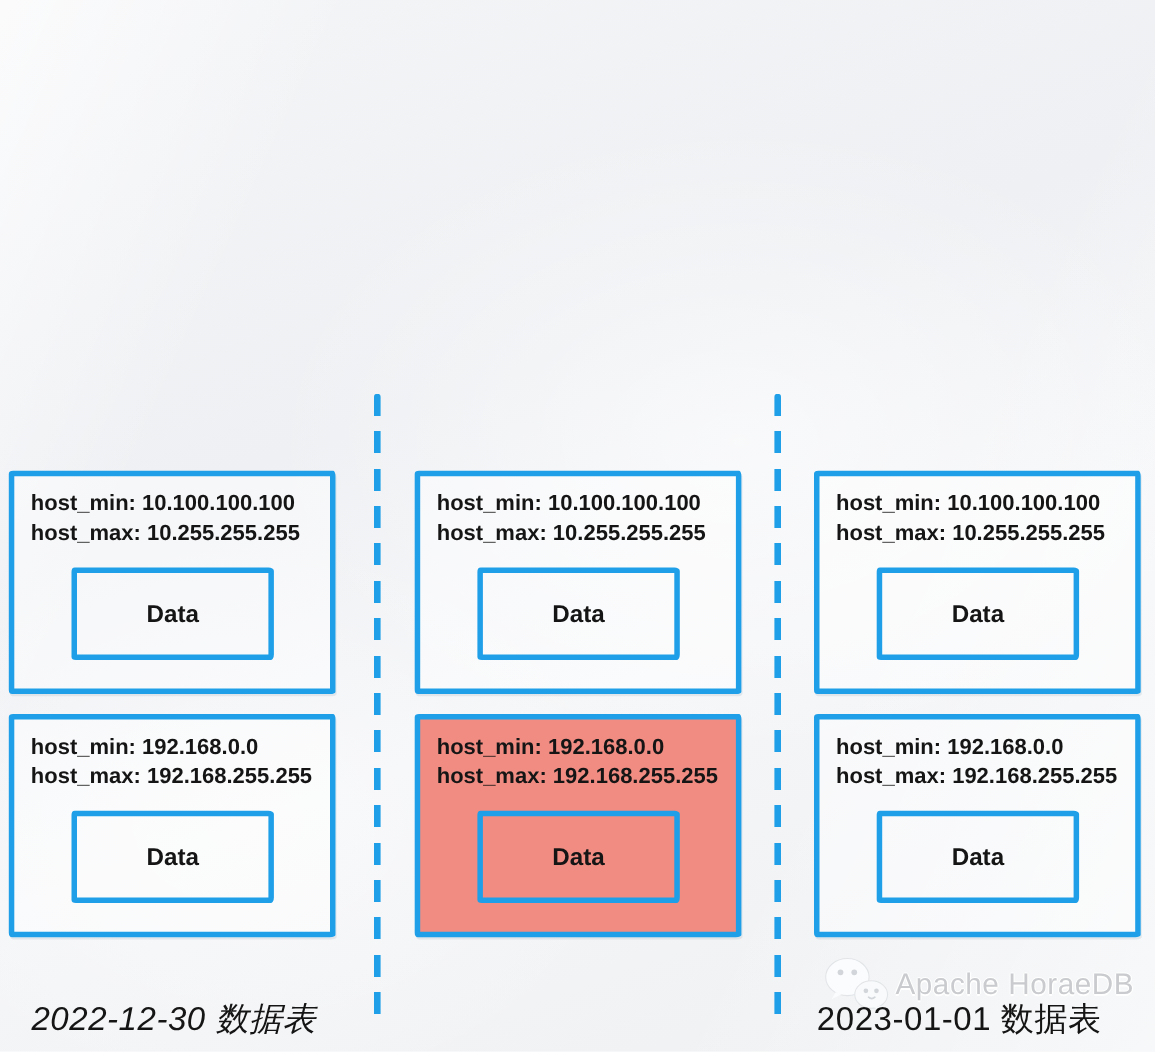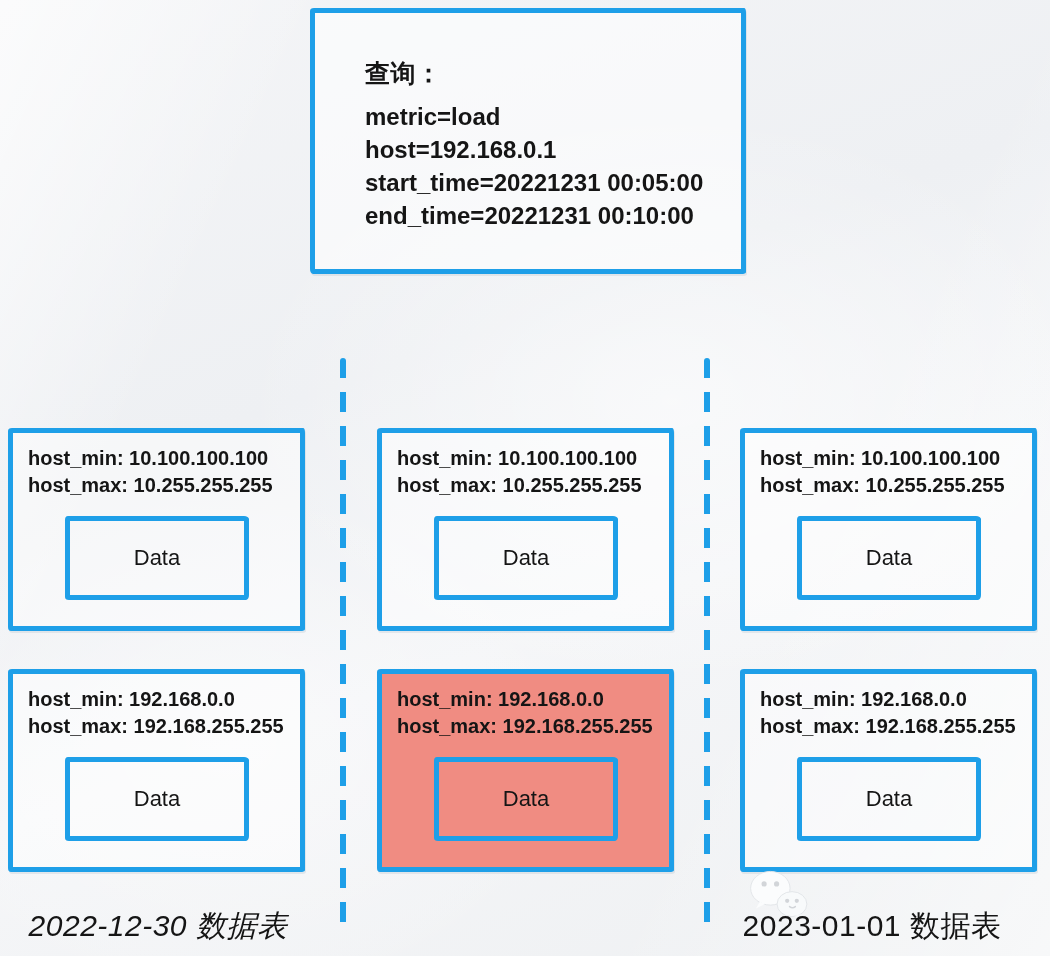--- a/index.html
+++ b/index.html
@@ -68,27 +68,27 @@
   .partition.highlighted{background:var(--red);}
   .host-line{
     font-size:20px;font-weight:700;line-height:27px;white-space:nowrap;
   }
   .data-box{
     width:184px;height:84px;margin:17px auto 0 auto;
     border:5px solid var(--blue);
     border-radius:3px 5px 3px 4px / 4px 3px 5px 3px;
     display:flex;align-items:center;justify-content:center;
   }
-  .data-label{font-size:22px;font-weight:400;}
+  .data-label{font-size:22px;font-weight:700;}
 
   .col-0{left:8px;}
   .col-1{left:377px;}
   .col-2{left:740px;}
   .row-0{top:428px;}
-  .row-1{top:669px;}
+  .row-1{top:649px;}
 
   
   .table-label{
     position:absolute;top:906px;width:300px;text-align:center;
     font-size:30px;font-weight:400;letter-spacing:.5px;z-index:3;white-space:nowrap;
   }
   .label-0{left:8px;font-style:italic;}
   .label-1{left:377px;}
   .label-2{left:722px;}
 
@@ -102,27 +102,20 @@
     font-size:27px;color:var(--wm);letter-spacing:.5px;white-space:nowrap;
     text-shadow:0 1px 0 #ffffff,0 -1px 0 #ffffff,1px 0 0 #ffffff,-1px 0 0 #ffffff;
   }
 </style>
 </head>
 <body>
 
 <div class="canvas">
   <div class="texture"></div>
 
-  <div class="query-box">
-    <div class="query-title">查询：</div>
-    <div class="query-line">metric=load</div>
-    <div class="query-line">host=192.168.0.1</div>
-    <div class="query-line">start_time=20221231 00:05:00</div>
-    <div class="query-line">end_time=20221231 00:10:00</div>
-  </div>
 
   <div class="divider divider-1"></div>
   <div class="divider divider-2"></div>
 
   <div class="partition col-0 row-0">
     <div class="host-line">host_min: 10.100.100.100</div>
     <div class="host-line">host_max: 10.255.255.255</div>
     <div class="data-box">
       <span class="data-label">Data</span>
     </div>
@@ -173,14 +166,15 @@
       <ellipse cx="23" cy="19" rx="20.5" ry="17.5" fill="#fbfcfd" stroke="#e2e5e8" stroke-width="1"></ellipse>
       <path d="M12 33 L8 40 L18 35 Z" fill="#fbfcfd"></path>
       <circle cx="16.5" cy="14.5" r="2.7" fill="#d2d5d9"></circle>
       <circle cx="29.5" cy="14.5" r="2.7" fill="#d2d5d9"></circle>
       <ellipse cx="45.5" cy="35.5" rx="15.5" ry="13" fill="#f8fafb" stroke="#e2e5e8" stroke-width="1"></ellipse>
       <path d="M54 46 L58 51 L48 48 Z" fill="#f8fafb"></path>
       <circle cx="40.5" cy="32" r="2.2" fill="#d2d5d9"></circle>
       <circle cx="50.5" cy="32" r="2.2" fill="#d2d5d9"></circle>
       <path d="M43 38 q3 2.5 6 0" stroke="#d2d5d9" stroke-width="1.6" fill="none" stroke-linecap="round"></path>
     </svg>
+    <span class="wm-text">Apache HoraeDB</span>
   </div>
 </div>
 
 </body></html>

